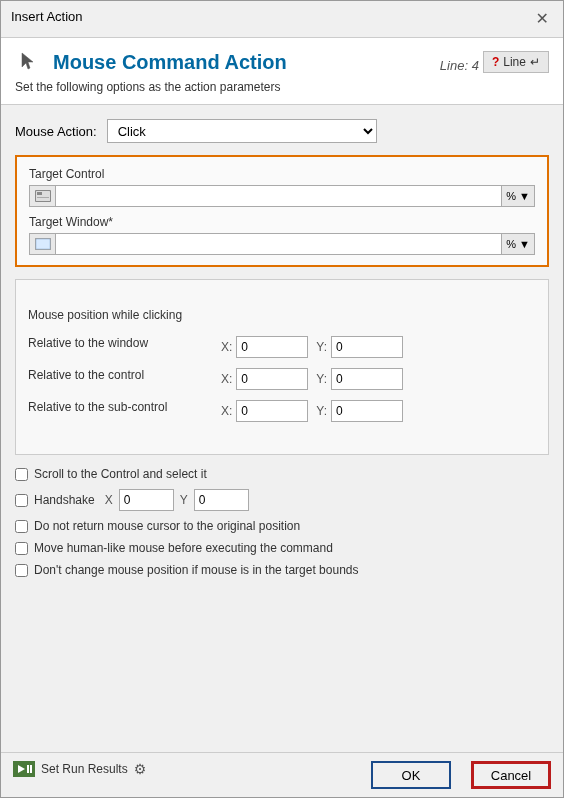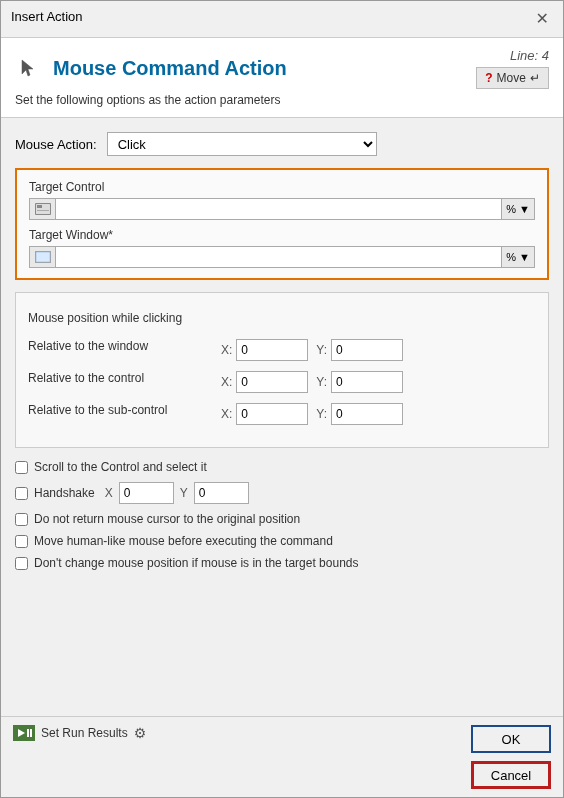--- a/index.html
+++ b/index.html
@@ -164,21 +164,21 @@
       align-items: center;
       padding: 0 4px;
       font-size: 11px;
       cursor: pointer;
       white-space: nowrap;
       gap: 2px;
     }
     .position-group {
       border: 1px solid #ccc;
       background: #f8f8f8;
-      padding: 18px 12px;
+      padding: 28px 12px;
       display: flex;
       flex-direction: column;
       gap: 2px;
     }
     .position-group-title {
       font-size: 12px;
       color: #333;
       margin-bottom: 8px;
     }
     .position-row {
@@ -270,22 +270,21 @@
       font-size: 12px;
       color: #333;
     }
     .settings-icon {
       font-size: 14px;
       color: #555;
       cursor: pointer;
     }
     .footer-buttons {
       display: flex;
-      gap: 8px;
-      flex-direction: column;
+      gap: 20px;
     }
     .btn-ok {
       width: 80px;
       height: 28px;
       background: #f0f0f0;
       border: 2px solid #1a4a8a;
       font-size: 13px;
       cursor: pointer;
       color: #000;
     }
@@ -323,25 +322,25 @@
   <div class="header-section">
     <div class="header-top">
       <div class="header-title-group">
         <div class="mouse-icon">
           <svg width="22" height="26" viewBox="0 0 22 26" fill="none">
             <path d="M4 4 L4 18 L8 14 L10 20 L12 19 L10 13 L15 13 Z" fill="#555" stroke="#555" stroke-width="0.5"></path>
           </svg>
         </div>
         <span class="header-title">Mouse Command Action</span>
       </div>
-      <div style="display:flex;flex-direction:column;align-items:flex-end;gap:4px;">
+      <div style="display:flex;flex-direction:row;align-items:flex-end;gap:4px;">
         <span class="line-info">Line: 4</span>
         <button class="help-btn">
           <span style="font-weight:bold;color:#c00;">?</span>
-          <span>Move</span>
+          <span>Line</span>
           <span>↵</span>
         </button>
       </div>
     </div>
     <div class="subtitle">Set the following options as the action parameters</div>
   </div>
 
   <div class="content">
 
     <div class="mouse-action-row">

